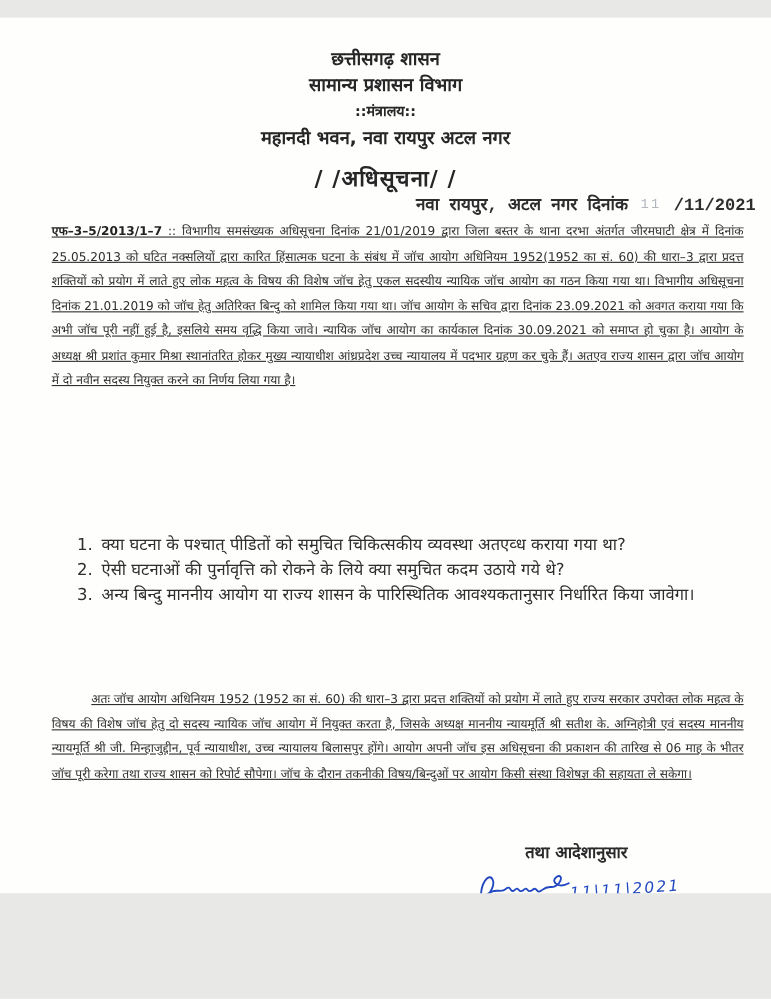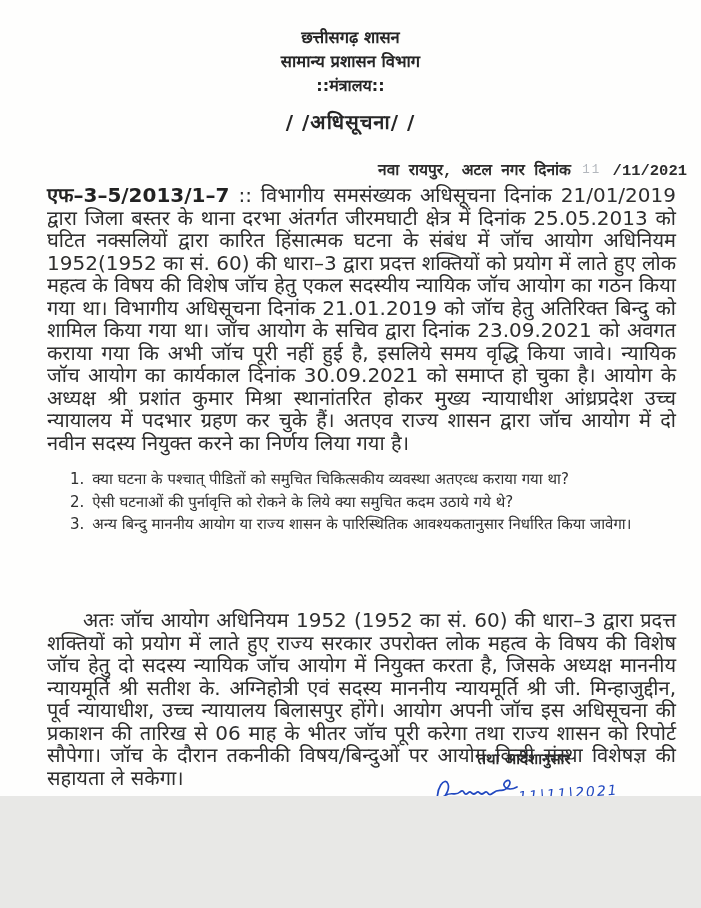--- a/index.html
+++ b/index.html
@@ -1,42 +1,42 @@
 <!DOCTYPE html>
 <html><head>
 <meta charset="utf-8">
 <style>
   html,body{margin:0;padding:0;background:#e8e8e6;}
   .doc{
     position:relative;
     width:701px;height:796px;
-    margin:0 auto;
+    margin:16px auto;
     background:#fefefd;
     color:#2b2b2b;
     font-family:"DejaVu Sans","Liberation Sans",sans-serif;
     overflow:hidden;
   }
   .header{position:absolute;top:26px;left:0;right:0;text-align:center;}
   .h-line{font-weight:bold;font-size:16.5px;line-height:24px;color:#262626;}
-  .h-small{font-size:16px;}
+  .h-small{font-size:13px;}
   .notif{margin-top:12px;font-size:20px;letter-spacing:1px;}
   .dateline{
     position:absolute;top:158px;right:14px;
     font-size:15.5px;font-weight:bold;color:#2d2d2d;font-family:Liberation Mono, monospace;
   }
   .hand-faint{
     color:#9aa0a8;opacity:.75;font-size:12.5px;
     letter-spacing:2px;font-weight:normal;
     display:inline-block;transform:translateY(-2px);
     margin:0 2px;
   }
   .para{
     position:absolute;left:47px;right:25px;margin:0;
-    font-size:20px;line-height:22.5px;
-    text-align:justify;color:#2e2e2e;
+    font-size:11px;line-height:22.5px;
+    text-align:justify;color:#2e2e2e;text-decoration:underline;
   }
   .p1{top:184px;}
   .refno{font-weight:bold;color:#222;}
   .p2{top:417px;}
   .p2num{display:inline-block;margin-right:26px;}
   .points{position:absolute;top:468px;left:70px;right:28px;}
   .pt{display:flex;gap:8px;font-size:15px;line-height:22.5px;color:#2e2e2e;}
   .ptn{flex:0 0 auto;}
   .ptt{flex:1 1 auto;text-align:justify;}
   .p3{top:609px;text-indent:36px;}
@@ -64,20 +64,21 @@
 </style>
 </head>
 <body>
 
 <div class="doc">
 
   <div class="header">
     <div class="h-line">छत्तीसगढ़ शासन</div>
     <div class="h-line">सामान्य प्रशासन विभाग</div>
     <div class="h-line h-small">::मंत्रालय::</div>
+    <div class="h-line">महानदी भवन, नवा रायपुर अटल नगर</div>
     <div class="h-line notif">/ /अधिसूचना/ /</div>
   </div>
 
   <div class="dateline">
     <span>नवा रायपुर, अटल नगर दिनांक</span>
     <span class="hand-faint">11</span>
     <span>/11/2021</span>
   </div>
 
   <p class="para p1"><span class="refno">एफ–3–5/2013/1–7</span>

